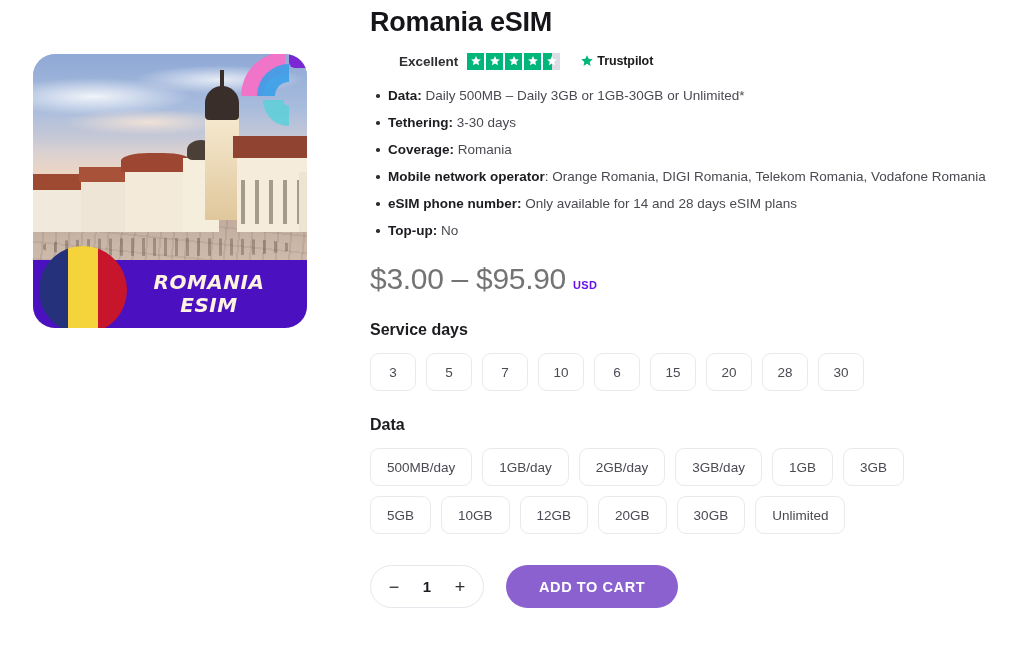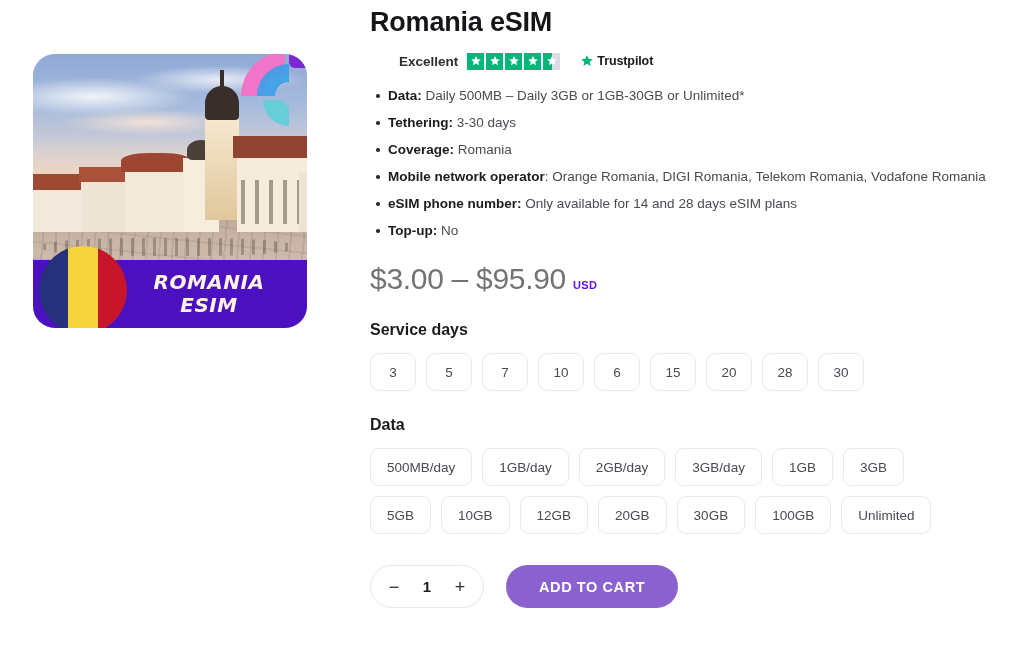--- a/index.html
+++ b/index.html
@@ -471,21 +471,20 @@
         <div class="chip">3GB/day</div>
         <div class="chip">1GB</div>
         <div class="chip">3GB</div>
       </div>
       <div class="chip-row" style="margin-top:10px;">
         <div class="chip">5GB</div>
         <div class="chip">10GB</div>
         <div class="chip">12GB</div>
         <div class="chip">20GB</div>
         <div class="chip">30GB</div>
-        <div class="chip">100GB</div>
         <div class="chip">Unlimited</div>
       </div>
     </div>
 
     <div class="cart-row">
       <div class="stepper">
         <span class="step-btn">−</span>
         <span class="qty-val">1</span>
         <span class="step-btn">+</span>
       </div>

